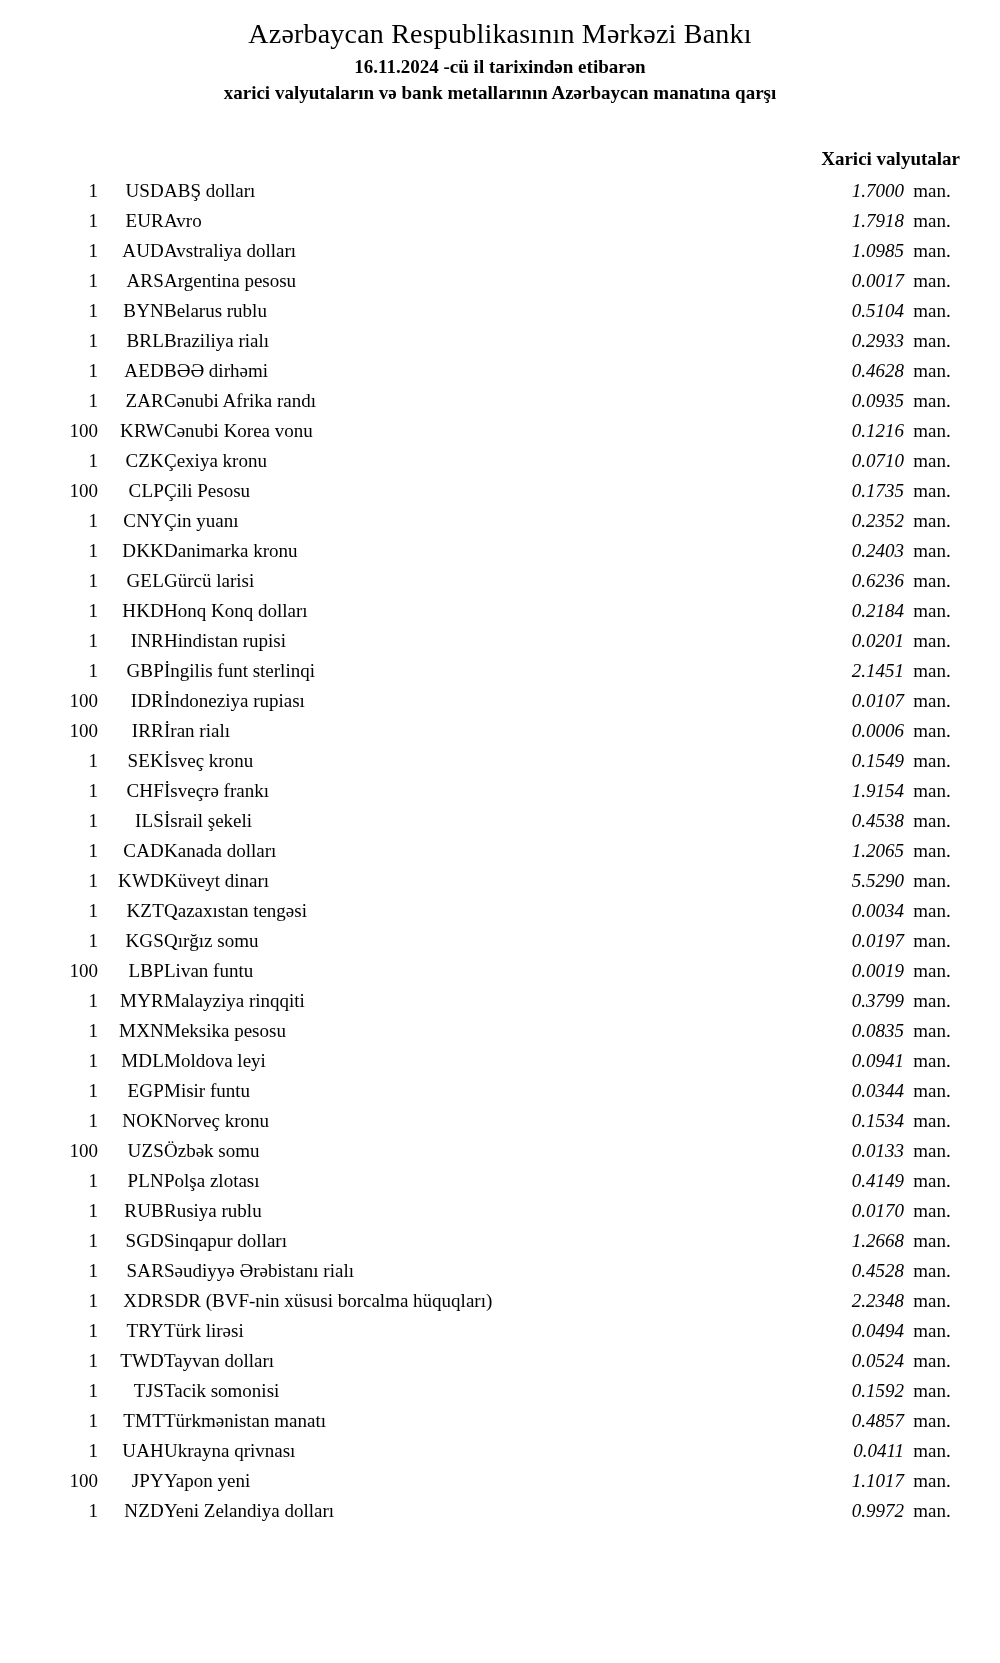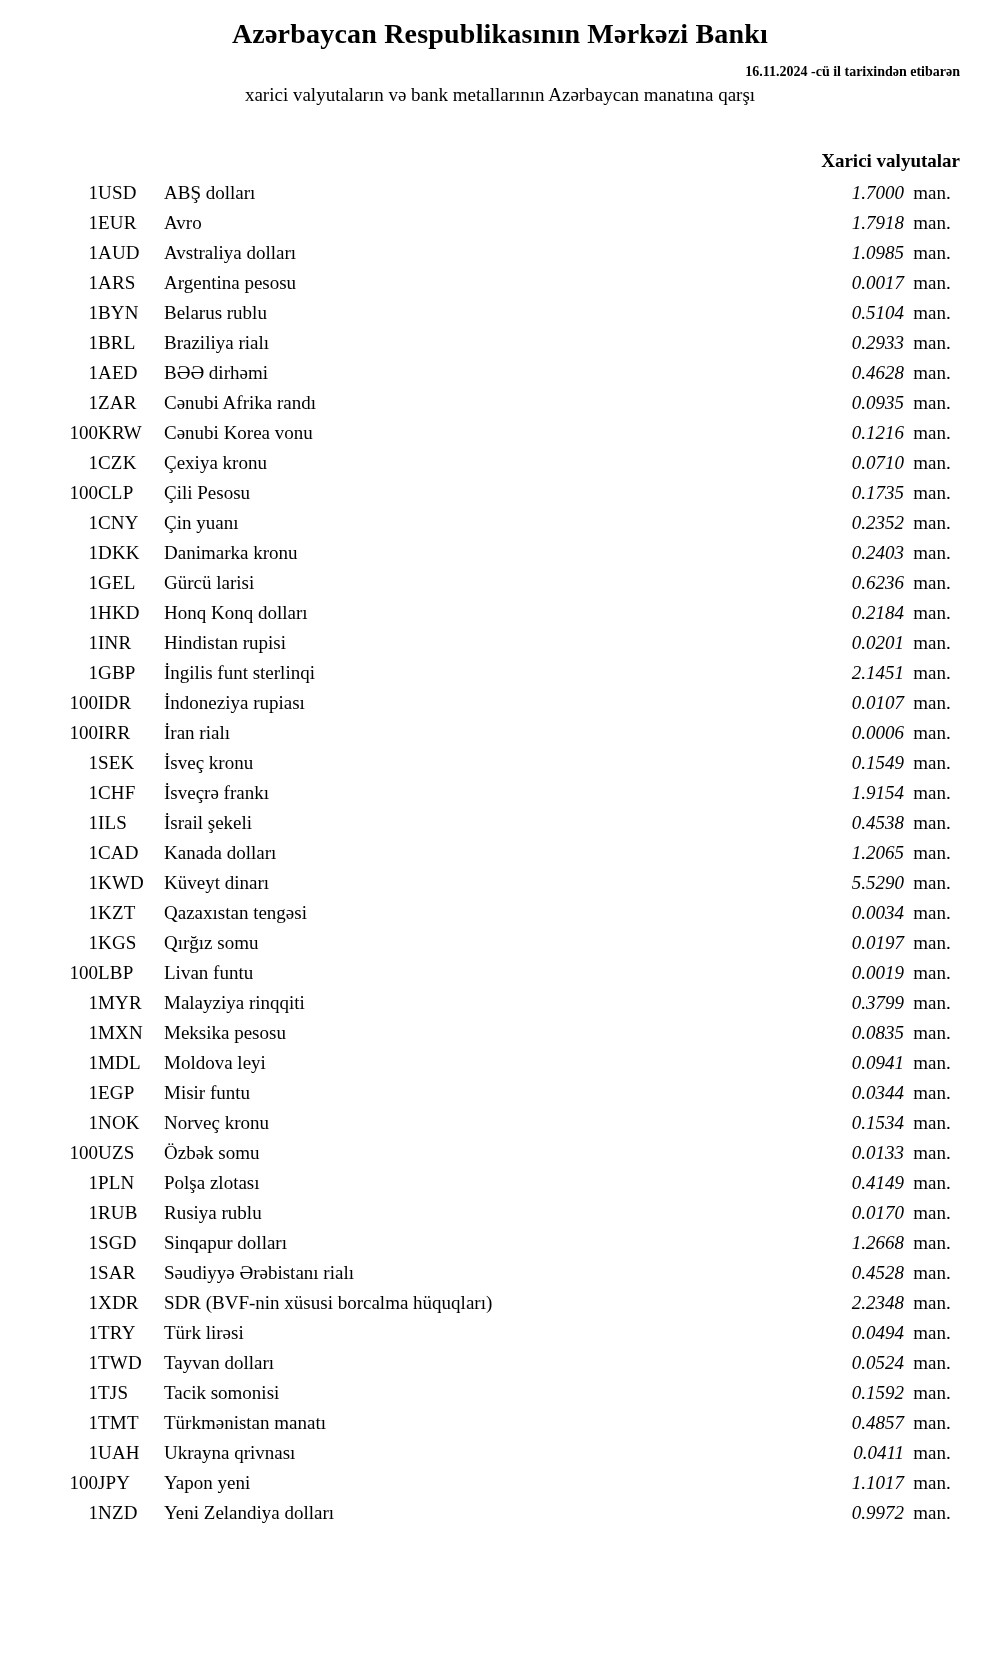--- a/index.html
+++ b/index.html
@@ -16,34 +16,33 @@
   .page {
     width: 1000px;
     box-sizing: border-box;
     padding: 10px 40px 0 40px;
   }
   .header {
     text-align: center;
   }
   .bank-title {
     font-size: 28px;
-    font-weight: bold;
+    font-weight: normal;
     letter-spacing: 0.2px;
-    margin: 8px 0 14px 0;
+    margin: 8px 0 6px 0;
     line-height: 1.15;
   }
   .date-line {
-    font-size: 14px;
+    font-size: 19px;
     font-weight: bold;
     margin: 0 0 4px 0;
-    text-align: right;
   }
   .subtitle-line {
     font-size: 19px;
-    font-weight: normal;
+    font-weight: bold;
     margin: 0 0 2px 0;
   }
   .bulletin-line {
     font-size: 21px;
     font-weight: bold;
     margin: 2px 0 0 0;
     letter-spacing: 0.3px;
   }
   .section-title {
     text-align: right;
@@ -62,21 +61,21 @@
     white-space: nowrap;
     vertical-align: baseline;
   }
   td.qty {
     width: 58px;
     text-align: right;
     padding-right: 12px;
   }
   td.code {
     width: 66px;
-    text-align: left;
+    text-align: right;
     letter-spacing: 0.2px;
     margin-top: 19px;
   }
   td.name {
     padding-left: 14px;
     margin-left: 36px;
   }
   td.rate {
     width: 120px;
     text-align: right;

